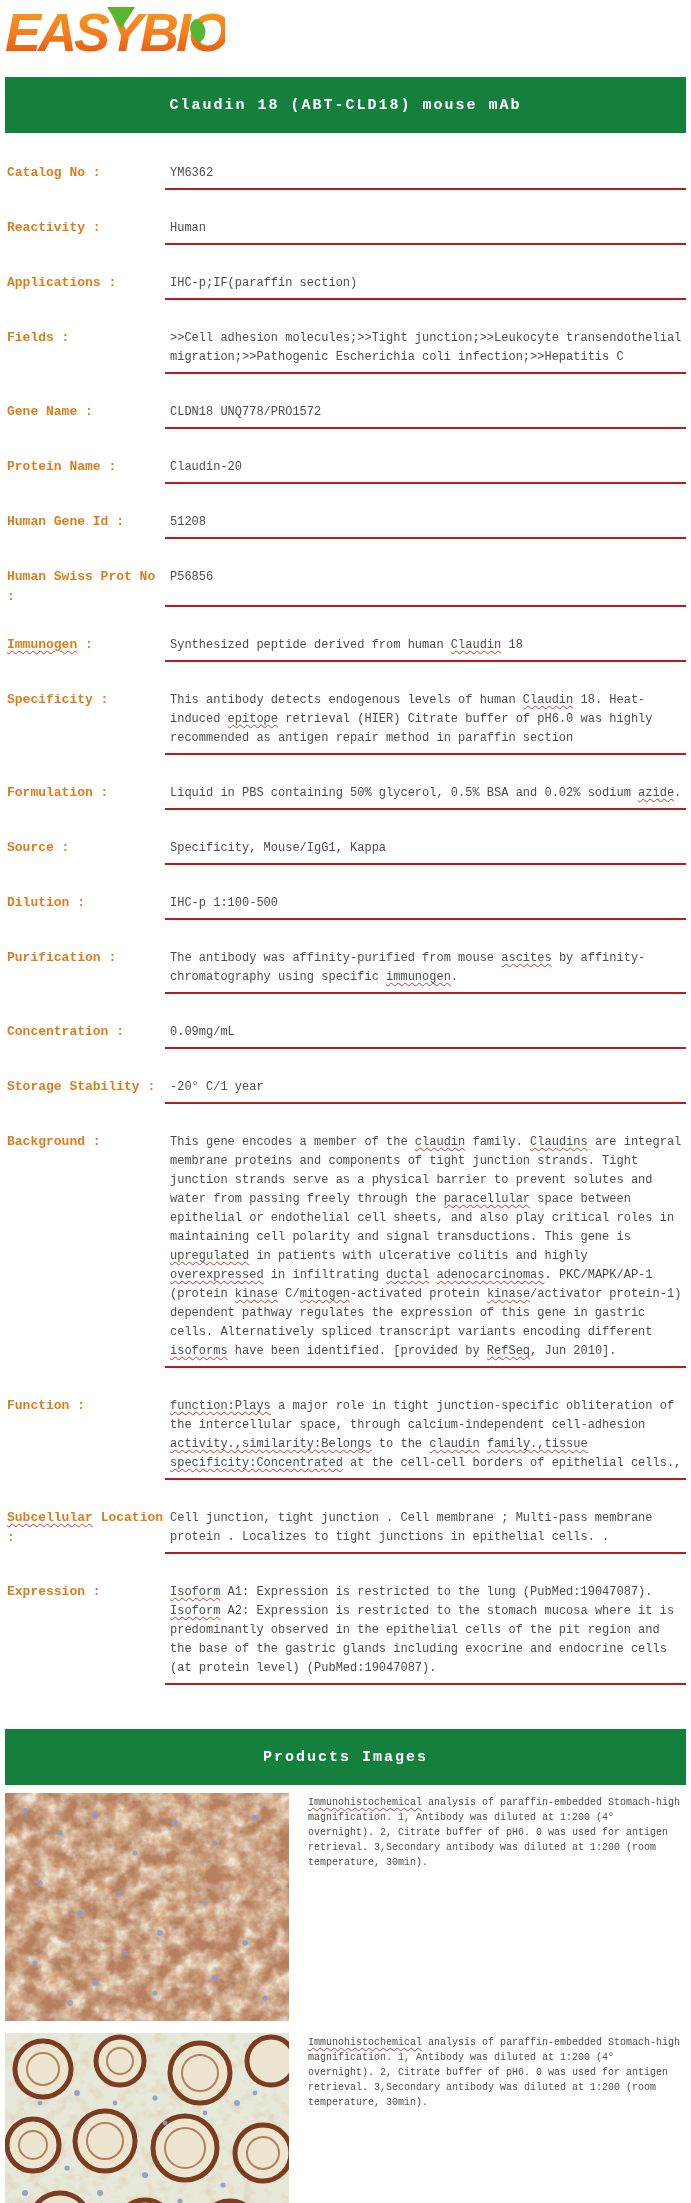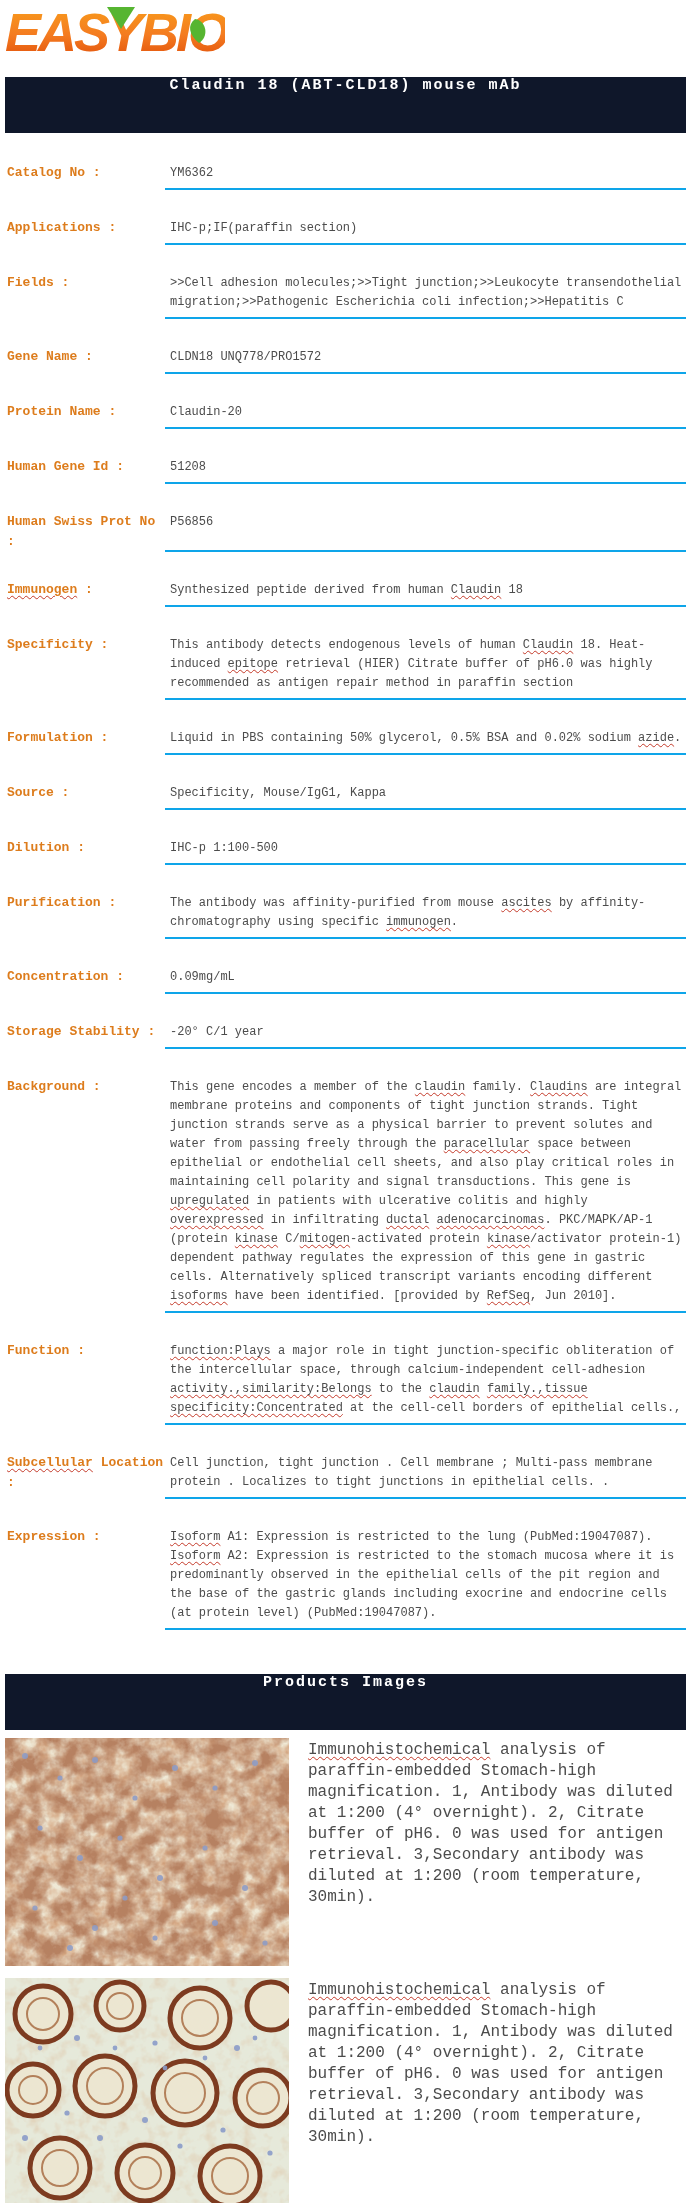--- a/index.html
+++ b/index.html
@@ -1,40 +1,40 @@
 <!DOCTYPE html>
 <html><head>
 <meta charset="utf-8">
 <style>
   html,body { margin:0; padding:0; background:#ffffff; }
   body { width:691px; font-family:"Liberation Mono","DejaVu Sans Mono",monospace; -webkit-font-smoothing:none; }
   .page { width:691px; }
 
   .logo-wrap { padding:3px 8px 0 3px; height:62px; }
 
-  .banner { margin:12px 5px 0 5px; height:56px; background:#0f172a;
-            display:flex; justify-content:center; }
+  .banner { margin:12px 5px 0 5px; height:56px; background:#15803d;
+            display:flex; align-items:center; justify-content:center; }
   .banner-text { color:#ffffff; font-weight:bold; font-size:15px; letter-spacing:2px; }
 
   .fields { padding:30px 5px 4px 7px; }
   .frow { display:flex; margin-bottom:28px; }
   .flabel { flex:0 0 158px; width:158px; color:#DD7C1C; font-weight:bold;
             font-size:13px; line-height:20px; padding-top:0px; }
   .fvalue { flex:1; font-size:12px; line-height:19px; color:#4c4c4c;
-            border-bottom:2px solid #0ea5e9; padding:1px 2px 5px 5px; min-height:19px; }
+            border-bottom:2px solid #b91c1c; padding:1px 2px 5px 5px; min-height:19px; }
 
   .wavy { text-decoration-line:underline; text-decoration-style:wavy;
           text-decoration-color:#C43A2A; text-decoration-thickness:1px;
           text-underline-offset:2px; }
 
   .images-list { padding:8px 5px 10px 5px; }
   .irow { display:flex; gap:19px; margin-bottom:12px; }
   .ihc { flex:0 0 284px; }
   .ihc svg { display:block; }
-  .icap { flex:1; font-size:16px; line-height:21px; color:#4c4c4c; padding-top:2px; }
+  .icap { flex:1; font-size:10px; line-height:15px; color:#4c4c4c; padding-top:2px; }
 </style>
 </head>
 <body>
 
 <div class="page">
 
   <div class="logo-wrap">
     <svg width="222" height="60" viewBox="0 0 222 60">
       <defs>
         <linearGradient id="lg" x1="0" y1="0" x2="0" y2="1">
@@ -52,20 +52,24 @@
   <div class="banner">
     <span class="banner-text"><span>Claudin 18 (ABT-CLD18) mouse mAb</span></span>
   </div>
 
   <div class="fields" id="fields">
   <div class="frow">
     <div class="flabel"><span>Catalog No :</span></div>
     <div class="fvalue"><span>YM6362</span></div>
   </div>
 
+  <div class="frow">
+    <div class="flabel"><span>Reactivity :</span></div>
+    <div class="fvalue"><span>Human</span></div>
+  </div>
 
   <div class="frow">
     <div class="flabel"><span>Applications :</span></div>
     <div class="fvalue"><span>IHC-p;IF(paraffin section)</span></div>
   </div>
 
   <div class="frow">
     <div class="flabel"><span>Fields :</span></div>
     <div class="fvalue"><span>&gt;&gt;Cell adhesion molecules;&gt;&gt;Tight junction;&gt;&gt;Leukocyte transendothelial migration;&gt;&gt;Pathogenic Escherichia coli infection;&gt;&gt;Hepatitis C</span></div>
   </div>

